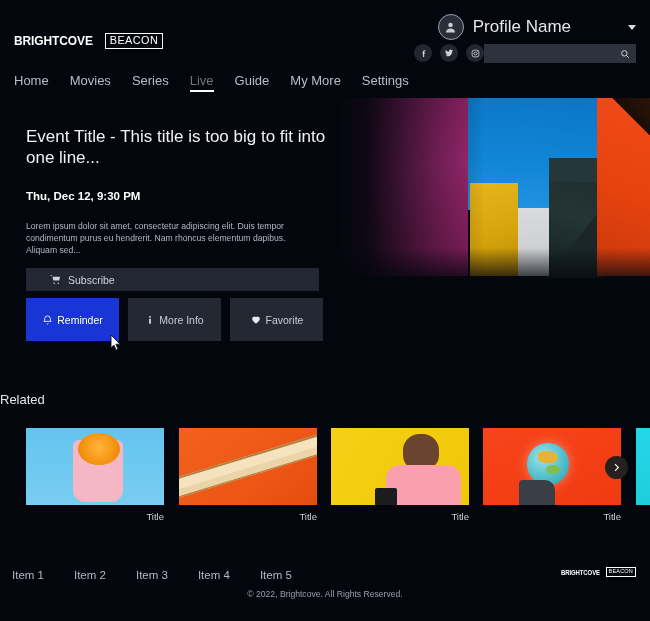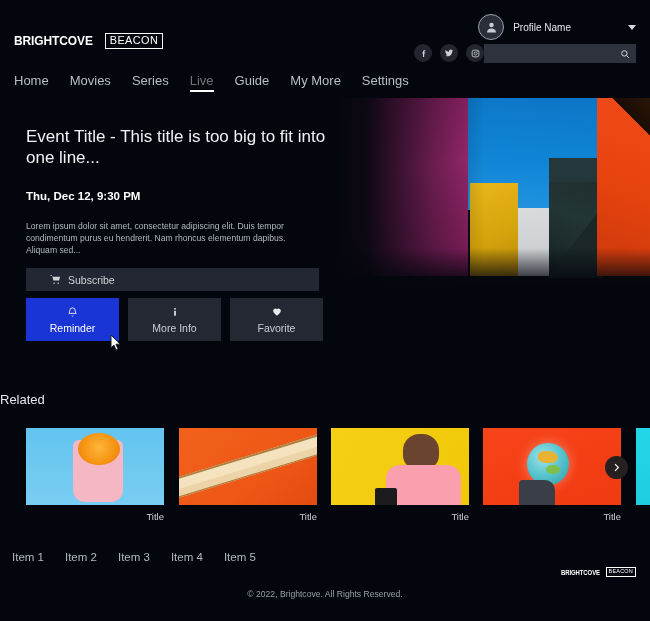--- a/index.html
+++ b/index.html
@@ -26,21 +26,21 @@
     letter-spacing: 0.4px; transform: scaleX(0.95); transform-origin: left center;
   }
 
   .profile-row { position: absolute; right: 14px; top: 14px; display: flex; align-items: center; gap: 9px; }
   .avatar {
     width: 26px; height: 26px; border-radius: 50%;
     background: #2a2e38; border: 1.2px solid #9aa0ad;
     display: flex; align-items: center; justify-content: center;
   }
   .avatar svg { display: block; }
-  .profile-name { color: #e4e6ea; font-size: 10px; }
+  .profile-name { color: #e4e6ea; font-size: 17px; }
   .caret { width: 0; height: 0; border-left: 4.5px solid transparent; border-right: 4.5px solid transparent;
            border-top: 5px solid #d8dade; margin-left: 48px; }
 
   .social-row { position: absolute; right: 166px; top: 44px; display: flex; gap: 8px; }
   .social {
     width: 18px; height: 18px; border-radius: 50%; background: #23262e;
     display: flex; align-items: center; justify-content: center; color: #cfd2d8;
   }
   .social svg { display: block; }
 
@@ -100,21 +100,21 @@
   .subscribe {
     position: absolute; left: 26px; top: 170px; width: 293px; height: 23px;
     background: #232733; display: flex; align-items: center; gap: 7px;
     padding-left: 24px; cursor: pointer; z-index: 5;
   }
   .subscribe-label { color: #cfd3da; font-size: 10.5px; }
 
   .actions { position: absolute; left: 26px; top: 200px; display: flex; gap: 9px; z-index: 5; }
   .action {
     width: 93px; height: 43px; background: #242833;
-    display: flex; flex-direction: column; align-items: center; justify-content: center;
+    display: flex; align-items: center; justify-content: center;
     gap: 4px; cursor: pointer;
   }
   .action.primary { background: #1935d6; }
   .action-icon { color: #e8eaee; height: 13px; display: flex; align-items: center; justify-content: center; }
   .action-label { color: #c8ccd3; font-size: 10.5px; }
   .action.primary .action-label { color: #ffffff; }
 
   .cursor { position: absolute; left: 110px; top: 334px; z-index: 30; }
 
   
@@ -158,21 +158,21 @@
   .t5 { background: linear-gradient(180deg,#23d6e8 0%, #1fcede 100%); }
 
   .next-btn {
     position: absolute; right: 22px; top: 28px; width: 23px; height: 23px;
     border-radius: 50%; background: #26211f; display: flex; align-items: center;
     justify-content: center; cursor: pointer; z-index: 12;
   }
 
   
   .footer { position: absolute; left: 0; bottom: 0; width: 650px; height: 80px; }
-  .footer-items { position: absolute; left: 12px; top: 10px; display: flex; gap: 21px; align-items: center; }
+  .footer-items { position: absolute; left: 12px; top: 28px; display: flex; gap: 30px; align-items: center; }
   .footer-item { color: #b4b8c0; font-size: 11.5px; cursor: pointer; }
   .footer-logo { position: absolute; right: 14px; top: 26px; display: flex; align-items: center; }
   .footer-logo-word { color: #ffffff; font-weight: 700; font-size: 6.5px; transform: scaleX(0.92);
                       transform-origin: left center; letter-spacing: -0.1px; }
   .footer-logo-box { border: 1px solid #ffffff; color: #ffffff; font-size: 5.5px;
                      padding: 0 2px 1px 2px; margin-left: 2px; line-height: 7px; letter-spacing: 0.2px; }
   .copyright { position: absolute; left: 0; right: 0; top: 48px; text-align: center;
                color: #9ba0a8; font-size: 8.6px; }
 </style>
 </head>

